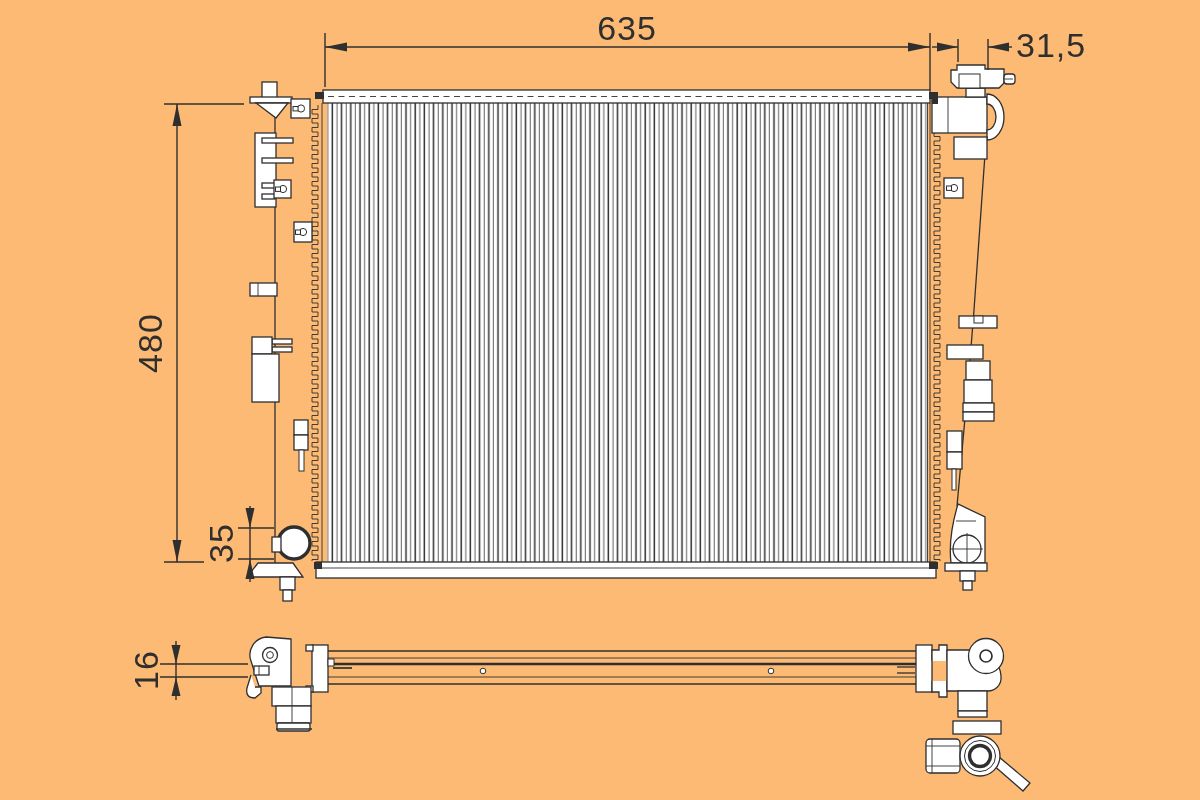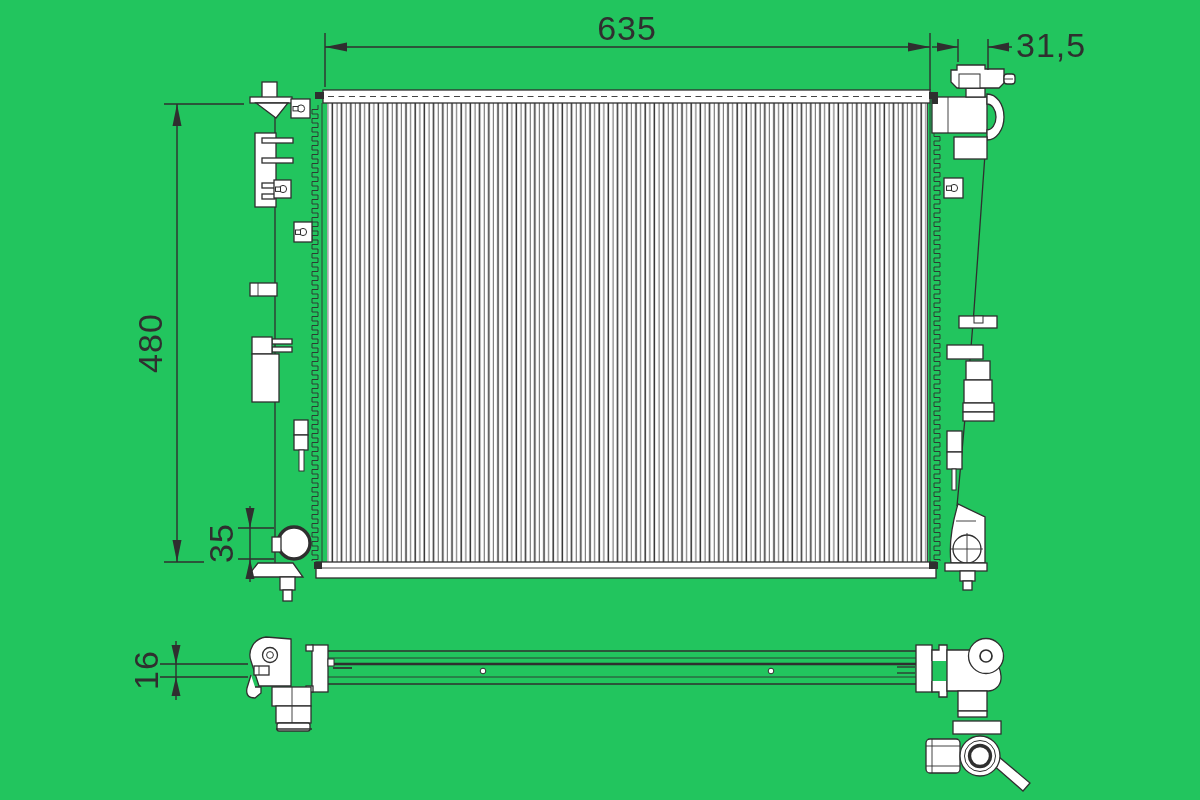--- a/index.html
+++ b/index.html
@@ -1,16 +1,16 @@
 <!DOCTYPE html>
 <html><head>
 <meta charset="utf-8">
 <style>
   html,body{margin:0;padding:0;background:#ffffff;}
-  .stage{position:relative;width:1200px;height:800px;background:#22c55e;overflow:hidden;
+  .stage{position:relative;width:1200px;height:800px;background:#fdba74;overflow:hidden;
          font-family:"Liberation Sans", sans-serif;}
   svg{display:block;}
   .ln{fill:none;stroke:#2f2f2f;stroke-width:1.3;stroke-linecap:butt;stroke-linejoin:miter;}
   .ln-thin{fill:none;stroke:#2f2f2f;stroke-width:0.9;}
   .ln-med{fill:none;stroke:#2f2f2f;stroke-width:1.7;}
   .ln-thick{fill:none;stroke:#2f2f2f;stroke-width:2.4;}
   .shape{fill:#ffffff;stroke:#2f2f2f;stroke-width:1.3;stroke-linejoin:miter;}
   .shape-thin{fill:#ffffff;stroke:#2f2f2f;stroke-width:1.0;}
   .dark{fill:#2f2f2f;stroke:none;}
   .ring{fill:#ffffff;stroke:#2f2f2f;stroke-width:3.4;}

